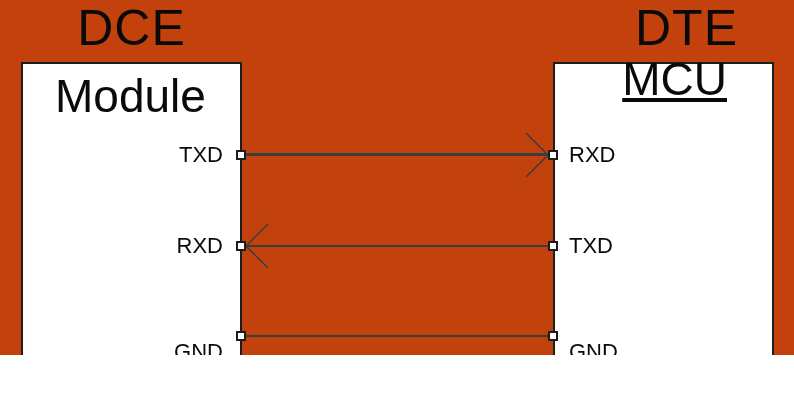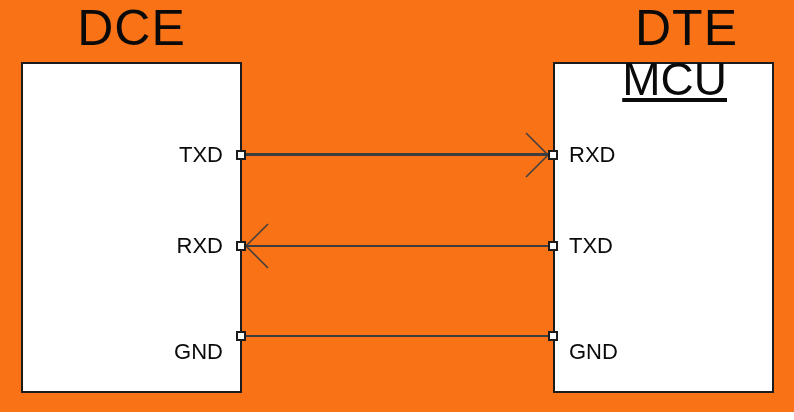--- a/index.html
+++ b/index.html
@@ -5,22 +5,22 @@
   html, body {
     margin: 0;
     padding: 0;
     background: #ffffff;
     font-family: "Liberation Sans", sans-serif;
     color: #0a0a0a;
   }
   .canvas {
     position: relative;
     width: 794px;
-    height: 412px;
-    background: #f97316;
+    height: 355px;
+    background: #c2410c;
     overflow: hidden;
   }
   .heading {
     position: absolute;
     top: 0;
     width: 221px;
     height: 56px;
     line-height: 56px;
     font-size: 50px;
     text-align: center;
@@ -96,20 +96,21 @@
 <body>
 
 <div class="canvas">
 
   <div class="heading left">DCE</div>
   <div class="heading right">DTE</div>
 
   <div class="block-box left"></div>
   <div class="block-box right"></div>
 
+  <div class="block-label module">Module</div>
   <div class="block-label mcu">MCU</div>
 
   <div class="pin-label lside row1">TXD</div>
   <div class="pin-label lside row2">RXD</div>
   <div class="pin-label lside row3">GND</div>
 
   <div class="pin-label rside row1">RXD</div>
   <div class="pin-label rside row2">TXD</div>
   <div class="pin-label rside row3">GND</div>
 

